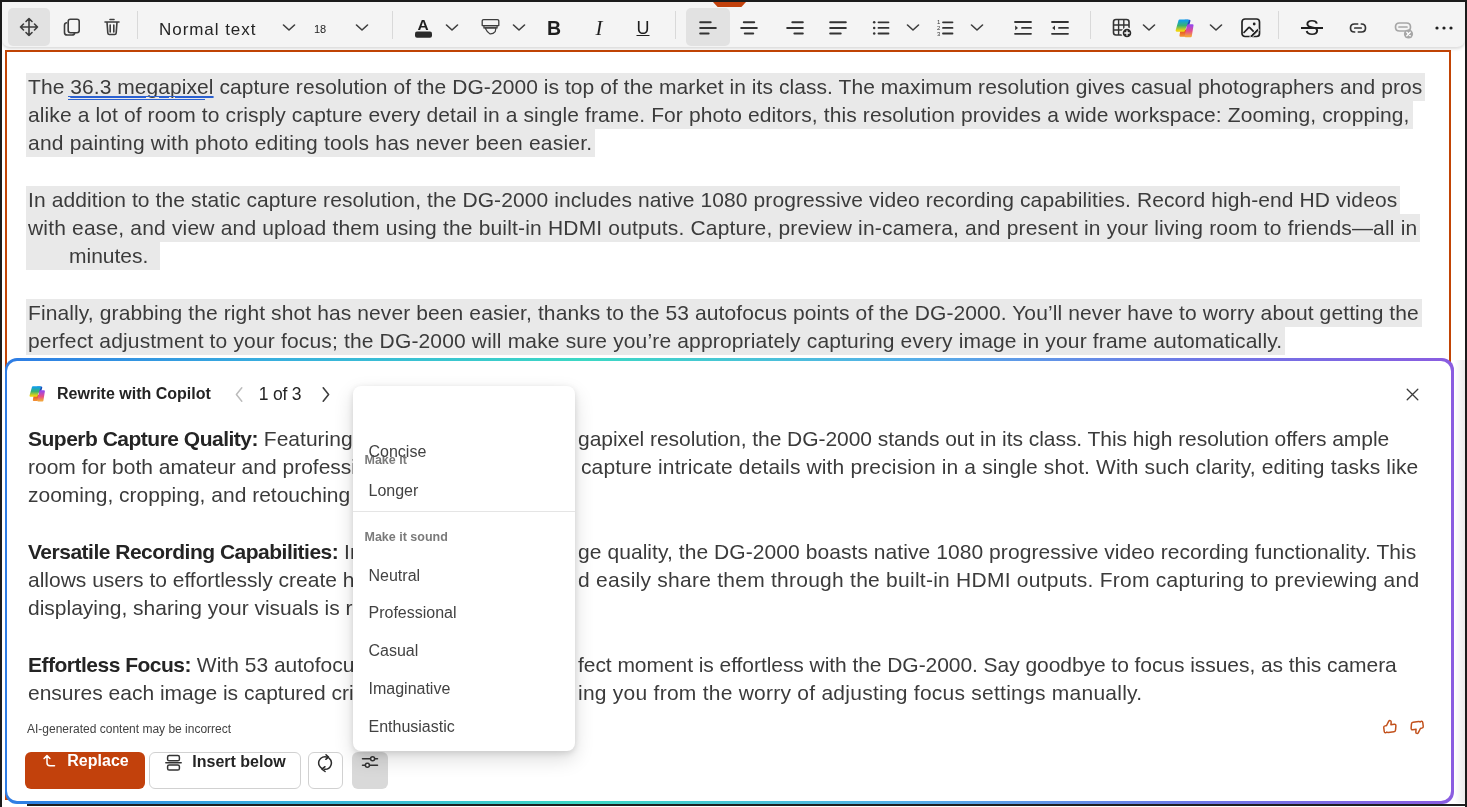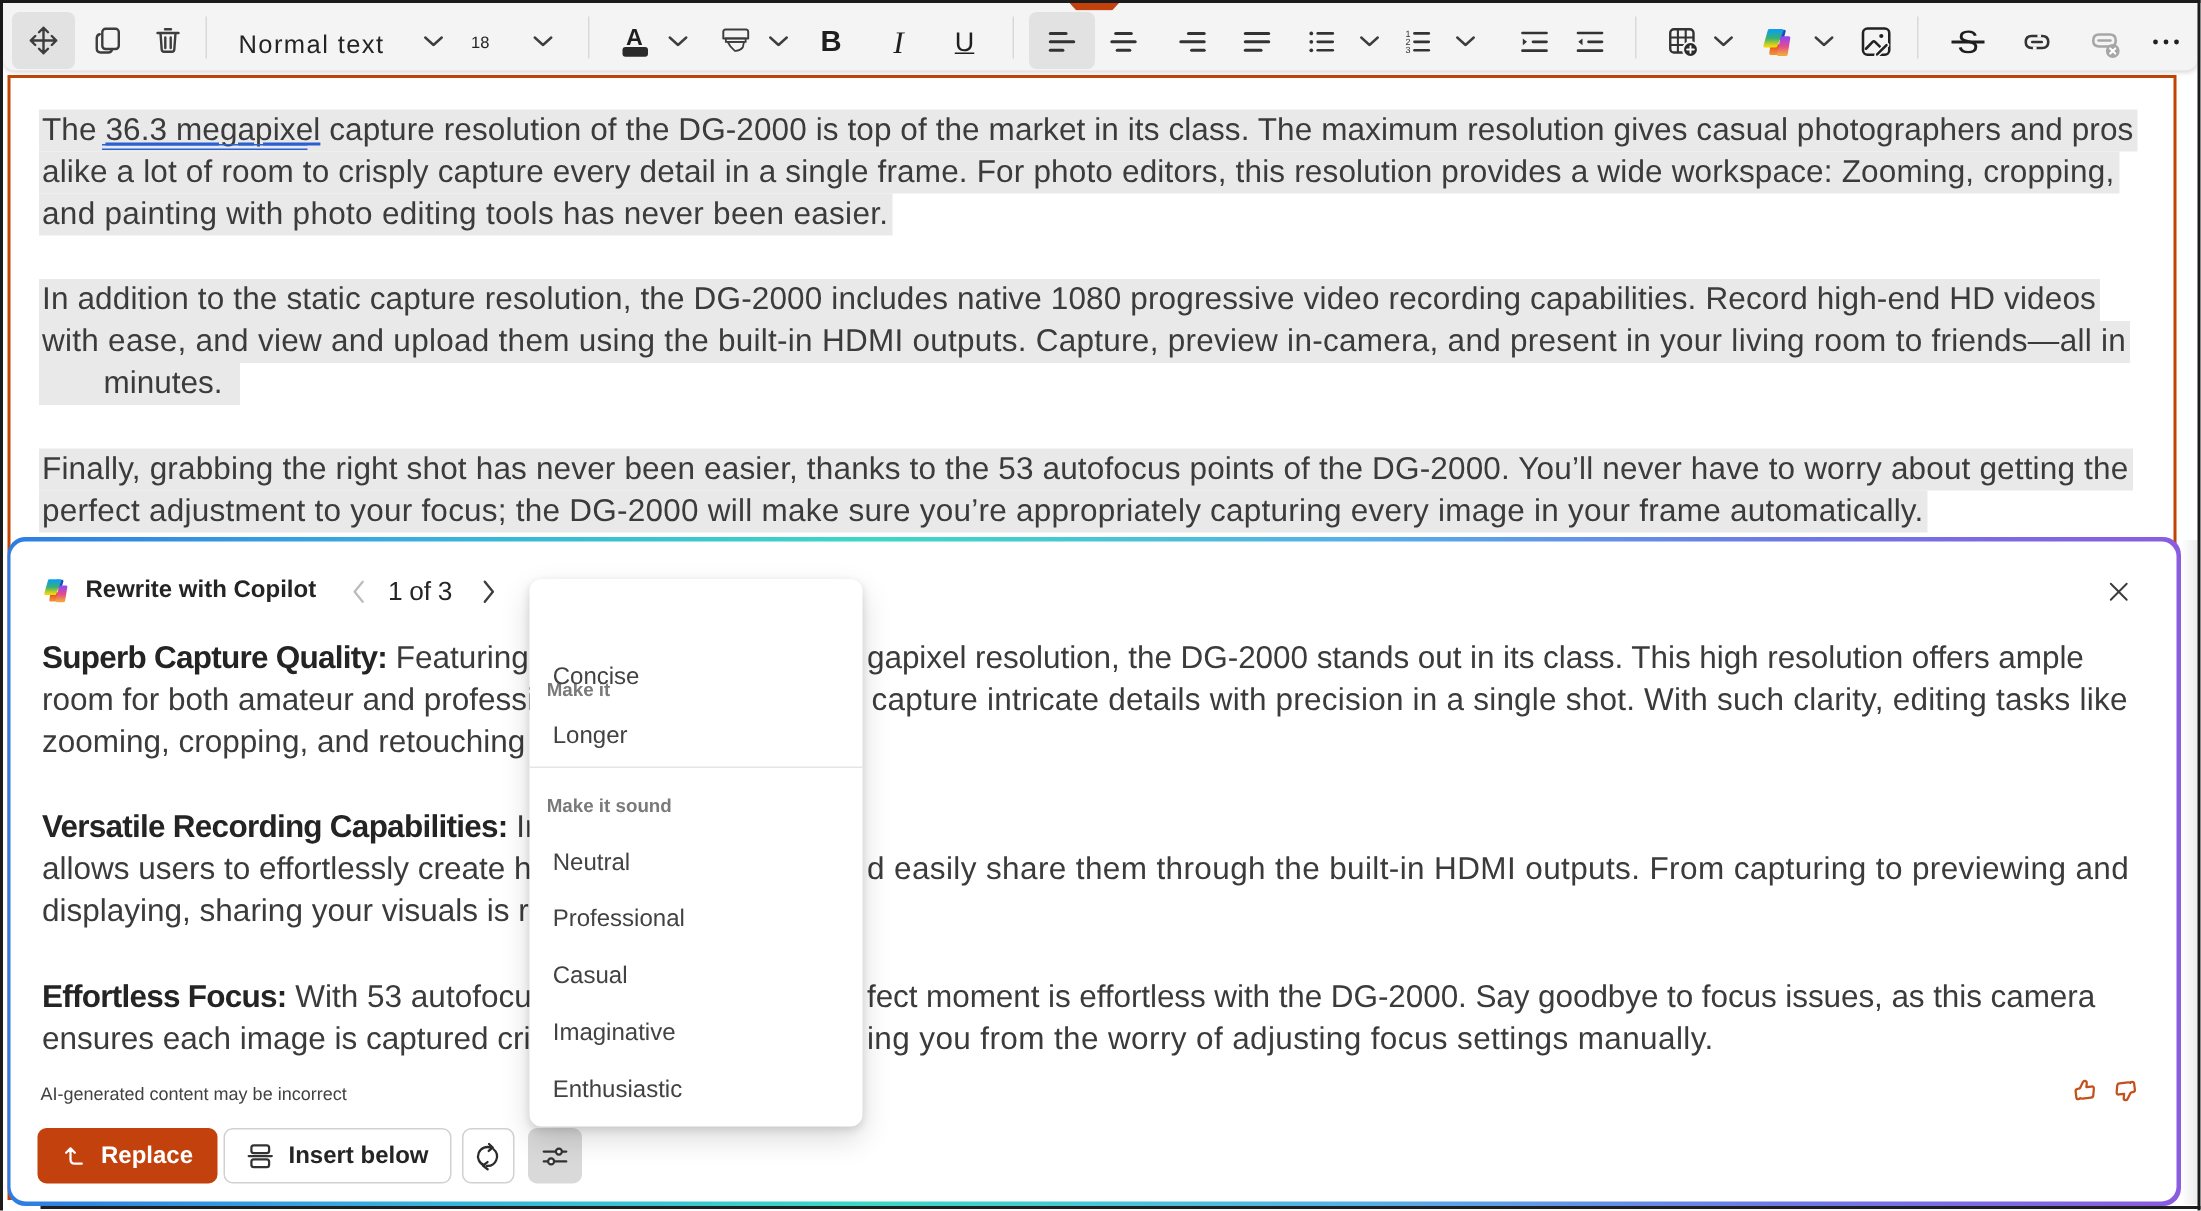--- a/index.html
+++ b/index.html
@@ -34,21 +34,21 @@
   .clipL { left:16.5px; width:556px; overflow:hidden; padding-left:4.5px; }
   
   #dropdown { position:absolute; left:352.5px; top:386px; width:222.5px; height:364.5px;
     background:#fff; border-radius:8px; z-index:20;
     box-shadow:0 8px 20px rgba(0,0,0,.14), 0 2px 6px rgba(0,0,0,.12); }
   .ddlabel { position:absolute; left:12px; font-size:12.5px; font-weight:700; color:#7a7a7a; white-space:nowrap; }
   .dditem { position:absolute; left:16px; font-size:16px; color:#424242; white-space:nowrap; height:22px; line-height:22px; }
   #ddsep { position:absolute; left:0; top:124.5px; width:222.5px; height:1px; background:#e5e5e5; }
   
   .fbtn { position:absolute; top:391.5px; height:37px; border-radius:6px; display:flex;
-    align-items:center; justify-content:center; font-size:15.5px; z-index:12; }
+    align-items:flex-start; justify-content:center; font-size:15.5px; z-index:12; }
   #bottomline { position:absolute; left:27px; top:804px; width:1440px; height:2.4px; background:#1f1f1f; z-index:30; }
 </style>
 </head>
 <body>
 <div id="stage">
   <div id="frame"></div>
   <div id="docborder"></div>
   <div id="toolbar">
       <div style="position:absolute;left:6px;top:6px;width:42px;height:38px;background:#e2e2e2;border-radius:5px;"></div>
       <div style="position:absolute;left:17.0px;top:15.0px;">
@@ -314,20 +314,21 @@
         </div>
 
     <div class="pl clipL" style="top:64px;" id="p1a"><b>Superb Capture Quality:</b> Featuring an impressive 36.3 me</div>
     <div class="pl clipL" style="top:92px;" id="p2a">room for both amateur and professional photographers to</div>
     <div class="pl clipL" style="top:120px;" id="p3a">zooming, cropping, and retouching become effortless.</div>
     <div class="pl" style="left:571px; top:64px;letter-spacing:-0.044px;" id="p1b">gapixel resolution, the DG-2000 stands out in its class. This high resolution offers ample</div>
     <div class="pl" style="left:568px; top:92px;letter-spacing:0.144px;" id="p2b">&nbsp;capture intricate details with precision in a single shot. With such clarity, editing tasks like</div>
     <div class="pl clipL" style="top:177px;" id="p4a"><b>Versatile Recording Capabilities:</b> In addition to still ima</div>
     <div class="pl clipL" style="top:205px;" id="p5a">allows users to effortlessly create high-end HD videos an</div>
     <div class="pl clipL" style="top:233px;" id="p6a">displaying, sharing your visuals is remarkably simple.</div>
+    <div class="pl" style="left:571px; top:177px;letter-spacing:0.067px;" id="p4b">ge quality, the DG-2000 boasts native 1080 progressive video recording functionality. This</div>
     <div class="pl" style="left:571px; top:205px;letter-spacing:0.253px;" id="p5b">d easily share them through the built-in HDMI outputs. From capturing to previewing and</div>
     <div class="pl clipL" style="top:290px;" id="p7a"><b>Effortless Focus:</b> With 53 autofocus points, capturing the</div>
     <div class="pl clipL" style="top:318px;" id="p8a">ensures each image is captured crisply and clearly, free</div>
     <div class="pl" style="left:571px; top:290px;letter-spacing:-0.057px;" id="p7b">fect moment is effortless with the DG-2000. Say goodbye to focus issues, as this camera</div>
     <div class="pl" style="left:571px; top:318px;letter-spacing:0.250px;" id="p8b">ing you from the worry of adjusting focus settings manually.</div>
     <div style="position:absolute; left:20px; top:361.5px; font-size:12px; color:#424242;">AI-generated content may be incorrect</div>
     <div id="pfooter">
           <div class="fbtn" style="left:18px;width:120px;background:#c2410c;color:#fff;font-weight:600;gap:9px;font-size:16px;">
             <svg class="ic" width="17" height="17" viewBox="0 0 17 17" fill="none">
               <path d="M13.5 13.8 H9 Q6 13.8 6 10.8 V3.6 M6 3.6 L3.1 6.5 M6 3.6 L8.9 6.5" stroke="#fff" stroke-width="1.5" stroke-linecap="round" stroke-linejoin="round"></path>

